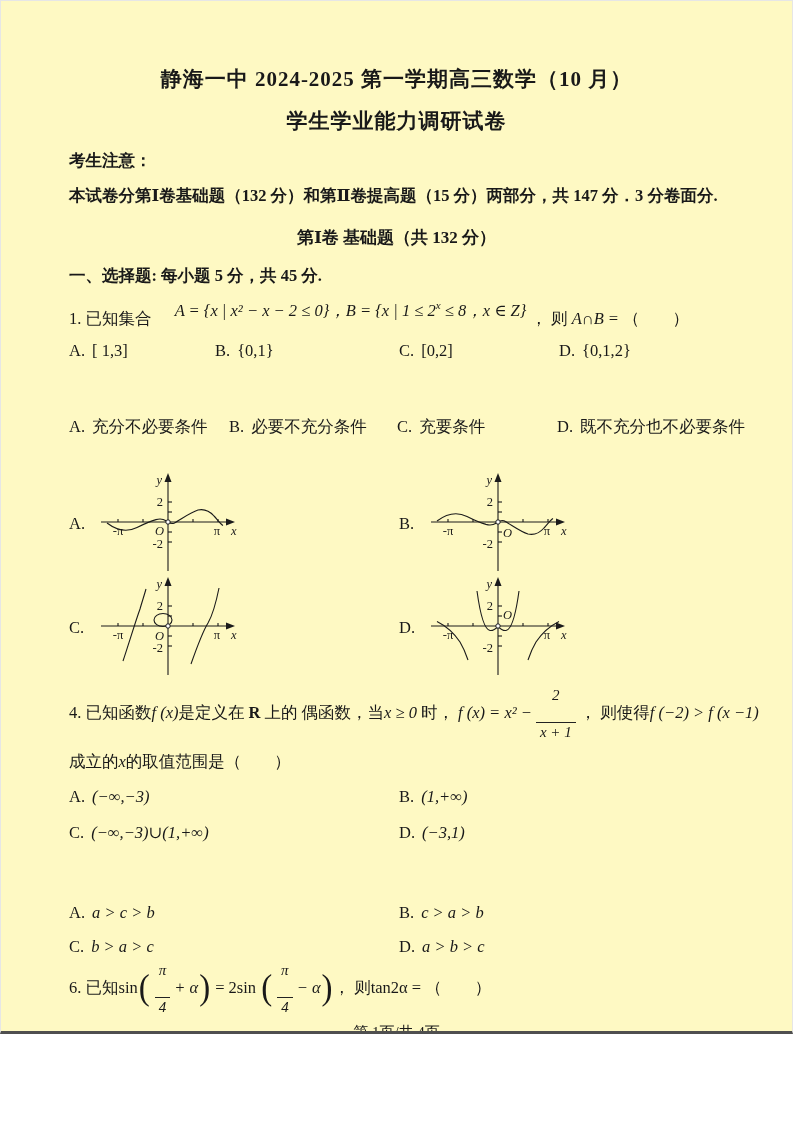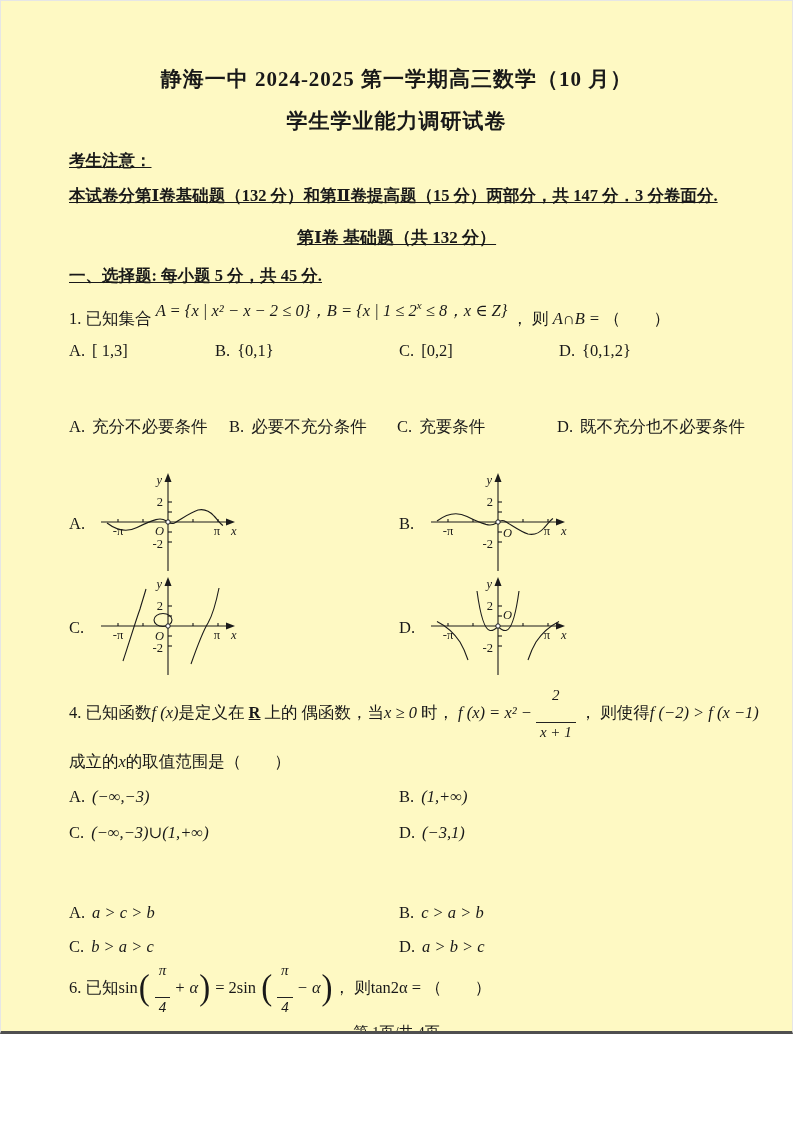--- a/index.html
+++ b/index.html
@@ -2,27 +2,27 @@
 <html><head>
 <meta charset="utf-8">
 <style>
   html,body{margin:0;padding:0;background:#fff;}
   .page{position:relative;width:793px;height:1034px;background:#fef9c3;box-sizing:border-box;
         border:1px solid #e6e6e6;border-bottom:3px solid #4f4f4f;
         font-family:"Liberation Serif","DejaVu Serif",serif;color:#191919;overflow:hidden;}
   .abs{position:absolute;white-space:nowrap;}
   .center{left:0;right:0;text-align:center;}
   .title{font-size:21px;font-weight:bold;letter-spacing:1px;}
-  .bold{font-weight:bold;text-decoration:underline;}
+  .bold{font-weight:bold;}
   .fs16{font-size:16.5px;}
   .fs15{font-size:15px;}
   .m{font-style:italic;}
   sup{font-size:11px;}
   sub{font-size:11px;}
-  .raised{position:relative;top:-8px;display:inline-block;}
+  .raised{position:relative;top:-8px;display:inline-block;margin-left:19px;}
   .opt-letter{margin-right:7px;}
   .sp{margin:0 4px;}
   .frac{display:inline-flex;flex-direction:column;align-items:center;vertical-align:middle;
         margin:0 4px;font-size:15px;line-height:1.2;font-style:italic;}
   .frac .num{padding:0 2px;}
   .frac .den{border-top:1.4px solid #222;padding:0 4px;margin-top:18px;}
   .bp{display:inline-block;font-style:normal;font-size:33px;font-weight:300;line-height:.9;
       transform:scaleY(1.1);margin:0 1px;}
   .flexrow{display:flex;align-items:center;text-align:center;}
   .graph{position:absolute;}

